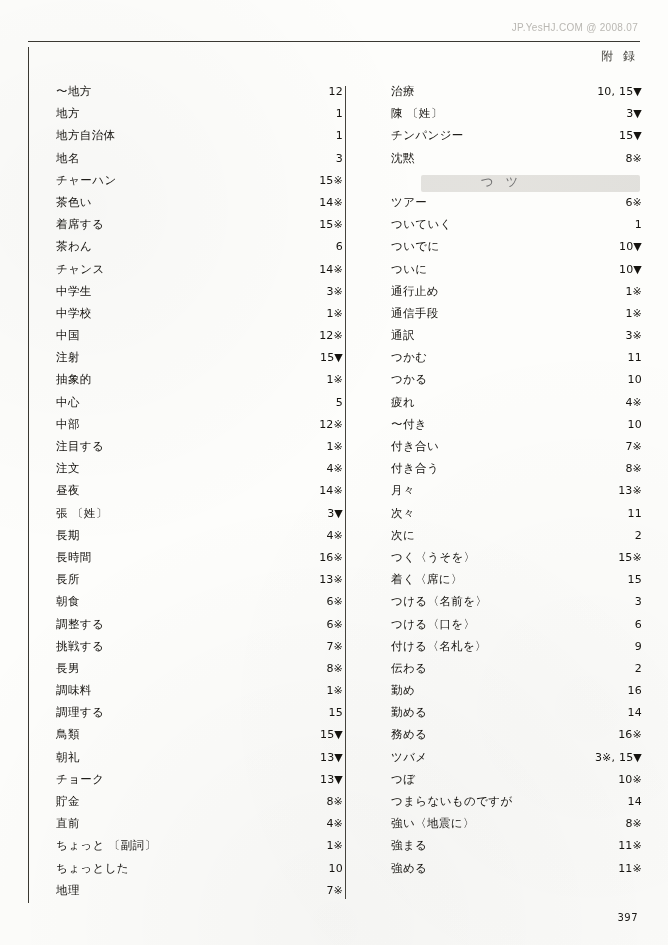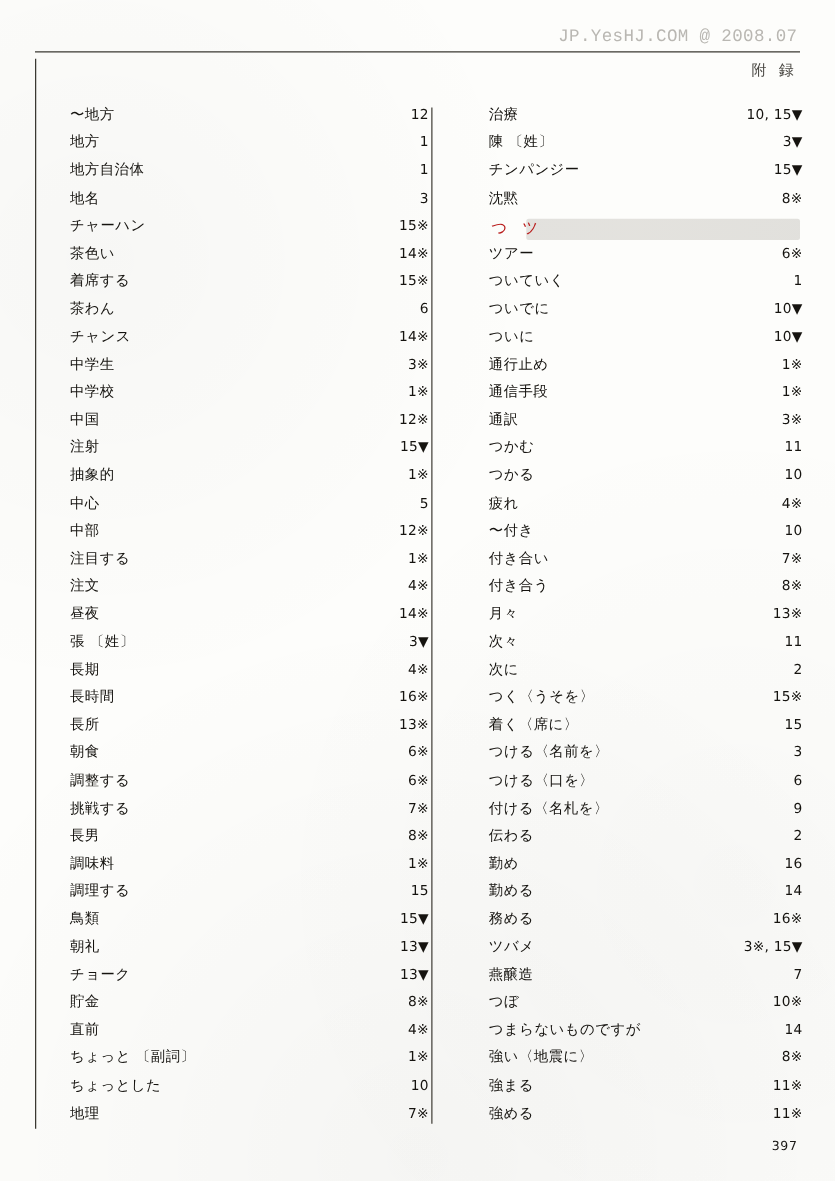--- a/index.html
+++ b/index.html
@@ -29,24 +29,24 @@
       radial-gradient(circle at 12% 22%, rgba(0,0,0,0.022), rgba(0,0,0,0) 38%),
       radial-gradient(circle at 88% 75%, rgba(0,0,0,0.02), rgba(0,0,0,0) 42%),
       radial-gradient(circle at 50% 98%, rgba(0,0,0,0.03), rgba(0,0,0,0) 45%);
     pointer-events: none;
   }
 
   .watermark {
     position: absolute;
     top: 22px;
     right: 30px;
-    font-size: 14px;
+    font-size: 10px;
     color: #b9b7b2;
     letter-spacing: 0.3px;
-    font-family: Liberation Mono, monospace;
+    font-family: Liberation Sans, sans-serif;
     text-align: right;
   }
 
   .header-rule {
     position: absolute;
     top: 41px;
     left: 28px;
     right: 28px;
     height: 1px;
     background: #3a3832;
@@ -138,24 +138,24 @@
     border-radius: 2px;
   }
   .row.section {
     height: 22.2px;
   }
   .row.section .section-letter {
     position: absolute;
     left: 12px;
     right: 34px;
     top: 1px;
-    text-align: left;
+    text-align: center;
     font-size: 12.5px;
     letter-spacing: 4px;
-    color: #b91c1c;
+    color: #737373;
   }
 
   .folio {
     position: absolute;
     right: 30px;
     bottom: 22px;
     font-size: 10px;
     color: #1a1815;
     letter-spacing: 0.5px;
   }
@@ -507,25 +507,20 @@
           <div class="term">務める</div>
           <div class="spacer"></div>
           <div class="ref">16※</div>
         </div>
         <div class="row">
           <div class="term">ツバメ</div>
           <div class="spacer"></div>
           <div class="ref">3※, 15▼</div>
         </div>
         <div class="row">
-          <div class="term">燕醸造</div>
-          <div class="spacer"></div>
-          <div class="ref">7</div>
-        </div>
-        <div class="row">
           <div class="term">つぼ</div>
           <div class="spacer"></div>
           <div class="ref">10※</div>
         </div>
         <div class="row">
           <div class="term">つまらないものですが</div>
           <div class="spacer"></div>
           <div class="ref">14</div>
         </div>
         <div class="row">

